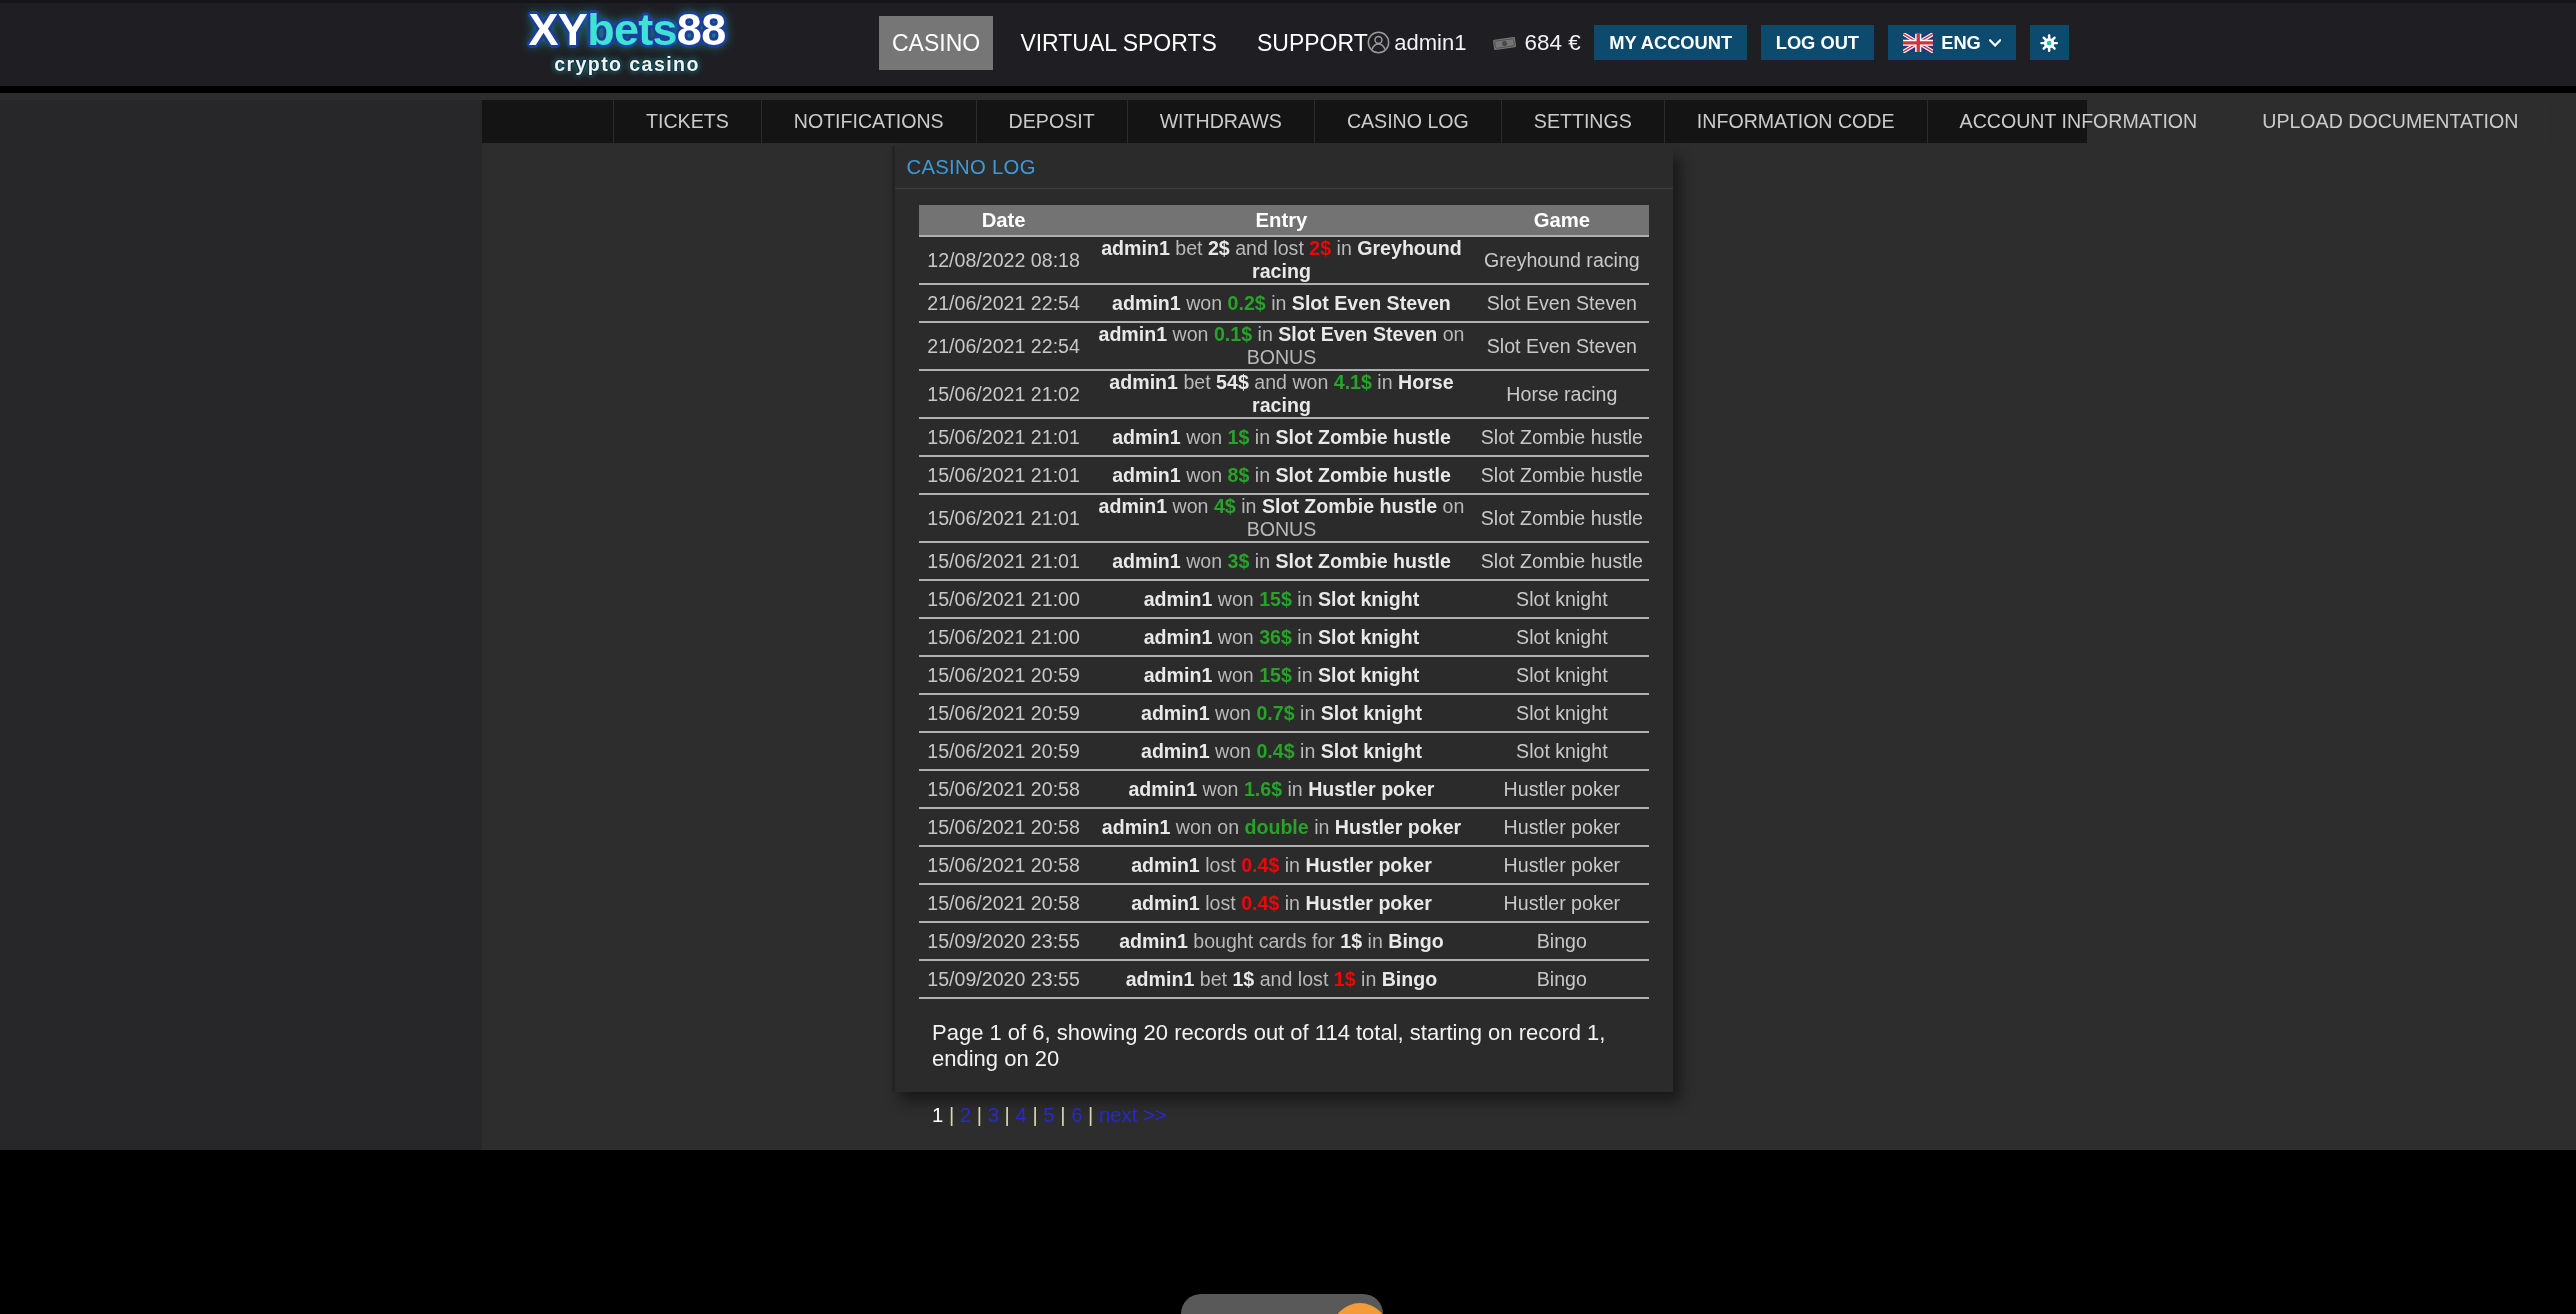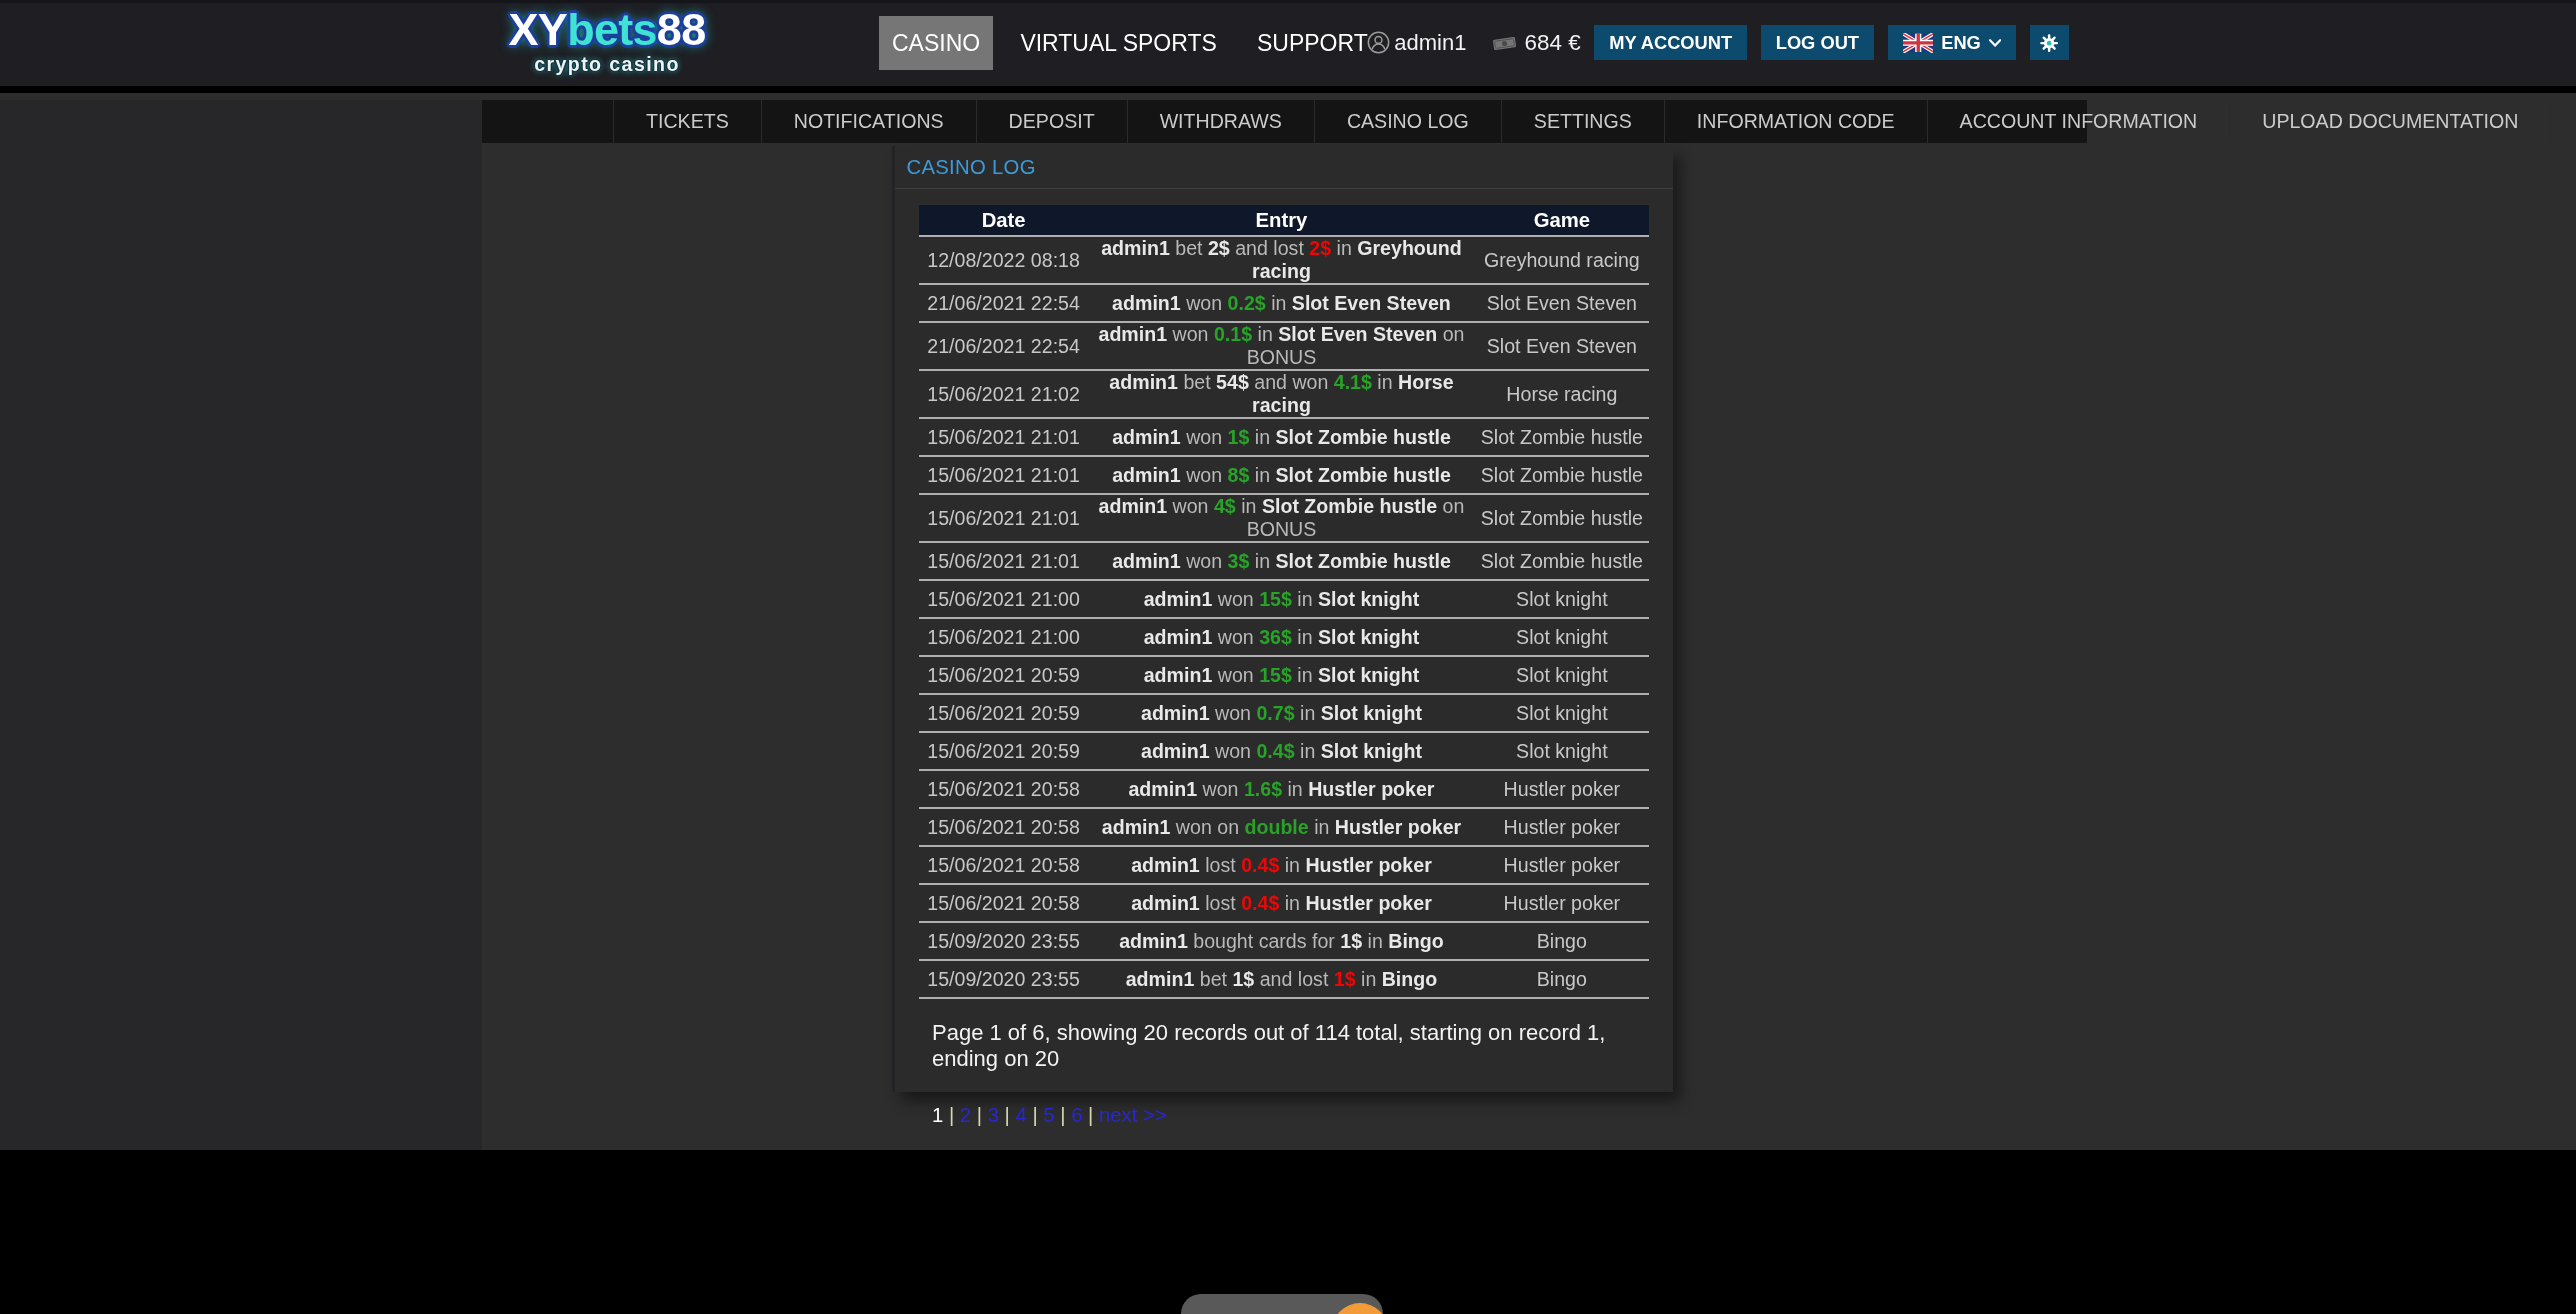--- a/index.html
+++ b/index.html
@@ -10,21 +10,21 @@
     font-family:"Liberation Sans","DejaVu Sans",sans-serif;
     -webkit-font-smoothing:antialiased;
   }
 
   
   .header {
     position:absolute; left:0; top:0; width:2576px; height:93px;
     background:#1e1e23; border-top:3.4px solid #15151a;
     border-bottom:7.5px solid #000;
   }
-  .logo { position:absolute; left:475px; top:4.1px; width:264px; text-align:center; cursor:pointer; }
+  .logo { position:absolute; left:495px; top:4.1px; width:264px; text-align:center; cursor:pointer; }
   .logo-main {
     font-size:45px; font-weight:800; letter-spacing:-0.7px; line-height:1.0;
     color:#fff;
     text-shadow:
       -2.7px 0 0 #1c3e9c, 2.7px 0 0 #1c3e9c, 0 -2.7px 0 #1c3e9c, 0 2.7px 0 #1c3e9c,
       -2px -2px 0 #1c3e9c, 2px -2px 0 #1c3e9c, -2px 2px 0 #1c3e9c, 2px 2px 0 #1c3e9c,
       0 0 12.2px #25c3c9;
   }
   .logo-main .teal { color:#3fe3d4; }
   .logo-tagline {
@@ -68,21 +68,21 @@
   
   .panel {
     position:absolute; left:892px; top:146px; width:781px; height:946px;
     background:#2b2b2b; border-left:3.4px solid #232326;
     box-shadow:8.1px 9.5px 13.6px rgba(0,0,0,0.45);
   }
   .panel-title { margin:10.2px 0 0 11.5px; font-size:20.3px; color:#3d9ad8; letter-spacing:0.3px; }
   .panel-divider { margin-top:8.8px; border-top:0.7px solid #3d3d3d; }
 
   table.log { width:730px; margin:16.3px auto 0 auto; border-collapse:collapse; table-layout:fixed; }
-  table.log thead tr { background:#0f172a; }
+  table.log thead tr { background:#737373; }
   table.log th { height:31px; font-size:20.3px; font-weight:700; color:#fff; text-align:center; }
   table.log tr { border-bottom:2px solid #b0b0b0; }
   table.log td { height:38px; font-size:19.6px; text-align:center; vertical-align:middle; }
   td.c-date, td.c-game { color:#c8c8c8; }
   td.c-entry { color:#b9b9b9; }
   .seg { white-space:pre-wrap; }
   .seg.bold { font-weight:700; color:#e8e8e8; }
   .seg.win  { font-weight:700; color:#28a228; }
   .seg.loss { font-weight:700; color:#ea0707; }
 

